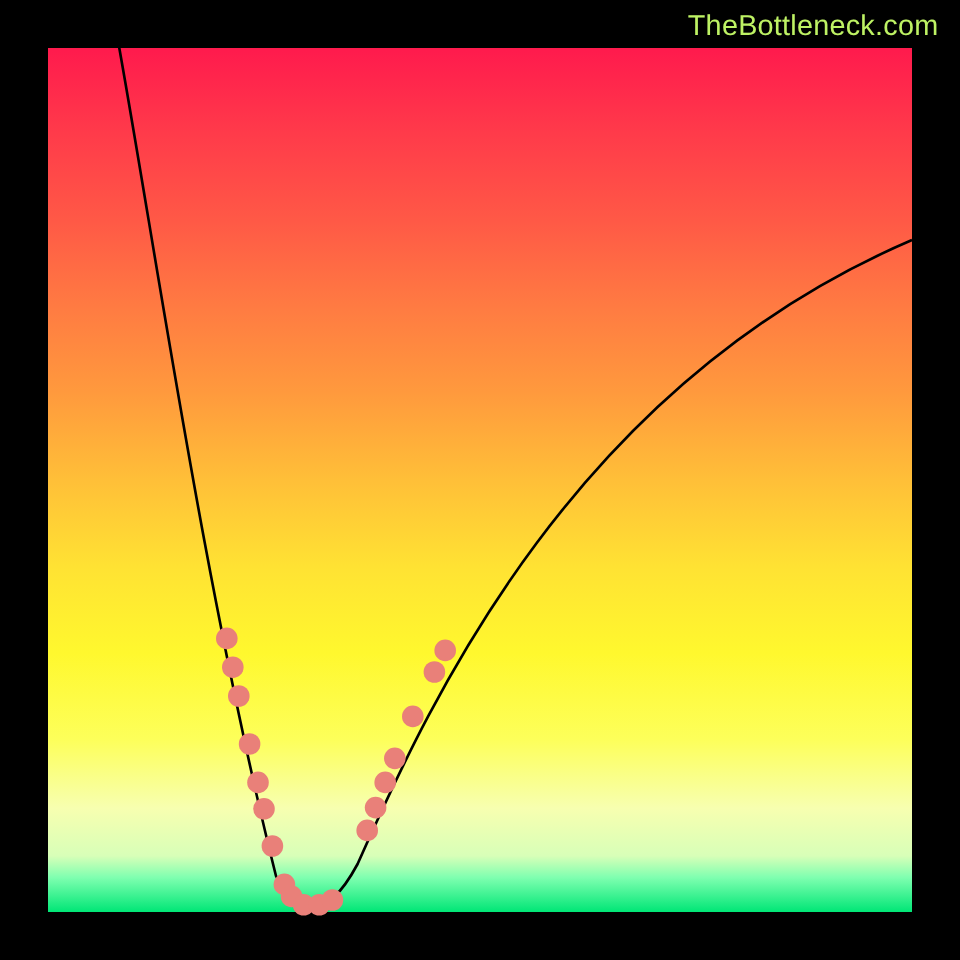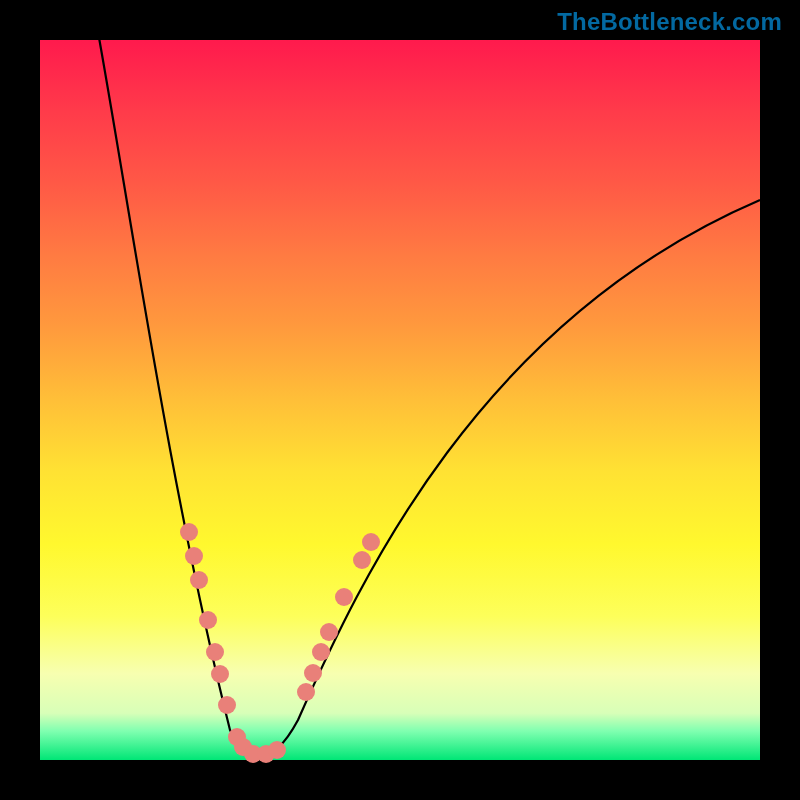--- a/index.html
+++ b/index.html
@@ -40,24 +40,24 @@
       #f7ffb0 88%,
       #d8ffb8 93.5%,
       #7fffb0 96%,
       #00e676 100%
     );
   }
   .watermark {
     position: absolute;
     top: 8px;
     right: 18px;
-    color: #0369a1;
+    color: #bef264;
     font-size: 24px;
     letter-spacing: 0.2px;
-    font-weight: 700;
+    font-weight: 400;
   }
   svg.curve {
     position: absolute;
     left: 0;
     top: 0;
     width: 720px;
     height: 720px;
     overflow: visible;
   }
 </style>

